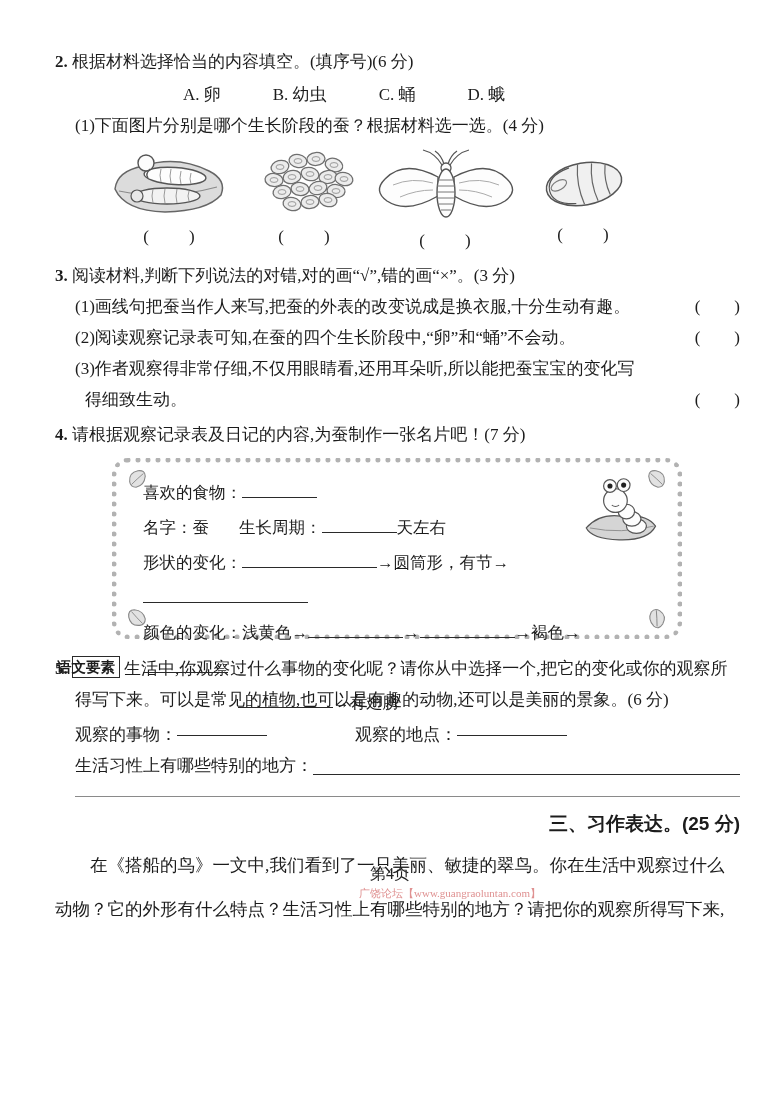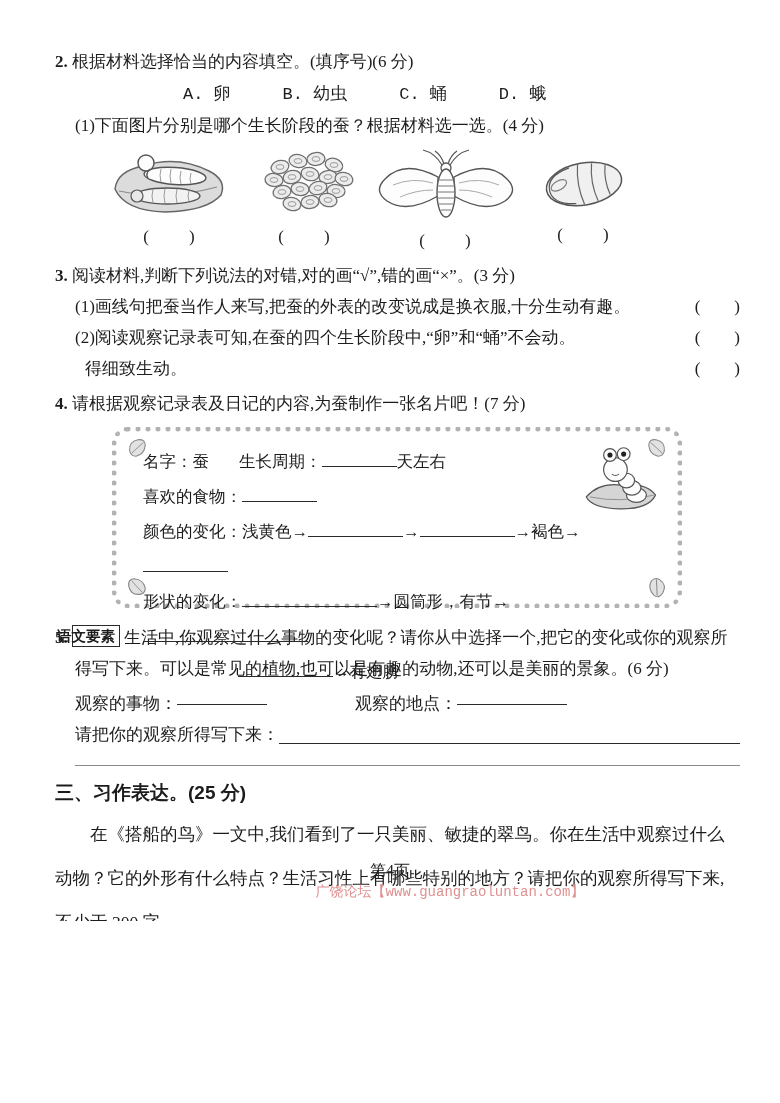--- a/index.html
+++ b/index.html
@@ -9,21 +9,21 @@
   #content { padding:46px 40px 0 55px; font-size:17px; line-height:31px; }
 
   .qnum { font-weight:bold; }
   .hang { margin-left:20px; text-indent:-20px; }
   .sub { margin-left:20px; }
 
   .blank { display:inline-block; border-bottom:1px solid #2a2a2a; height:17px; vertical-align:baseline; }
   .w70{width:70px}.w75{width:75px}.w85{width:85px}.w90{width:90px}.w95{width:95px}.w110{width:110px}.w135{width:135px}.w165{width:165px}
 
   
-  .options-row { display:flex; gap:52px; margin:2px 0 0 128px;font-family:Liberation Mono, monospace; }
+  .options-row { display:flex; gap:52px; margin:2px 0 0 128px; }
 
   
   .images-row { display:flex; margin:6px 0 2px 45px; gap:4px; }
   .img-col { display:flex; flex-direction:column; align-items:center; }
   .img-col .paren { margin-top:2px; letter-spacing:2px; }
   .c1{width:140px}.c2{width:122px}.c3{width:152px}.c4{width:116px}
 
   
   .judge-item { display:flex; margin-left:20px; }
   .judge-text { flex:1; }
@@ -45,27 +45,27 @@
            padding:0 4px; font-weight:bold; font-size:14.5px; line-height:20px;
            vertical-align:2px; margin-right:4px; }
   .fields-row { display:flex; margin-left:20px; }
   .field2 { margin-left:88px; }
   .field3-row { display:flex; margin-left:20px; }
   .grow-blank { flex:1; border-bottom:1px solid #2a2a2a; height:17px; align-self:flex-end; margin-bottom:6px; }
 
   .divider { border:none; border-top:1.5px solid #8a8a8a; margin:15px 0 0 20px; }
 
   .sec3-title { font-family:"Liberation Sans","DejaVu Sans",sans-serif; font-weight:bold;
-                font-size:19px; margin-top:12px; line-height:30px; }
+                font-size:19px; margin-top:12px; line-height:30px;text-align:right; }
   .sec3-para { margin-top:4px; font-size:17.5px; line-height:44px; text-indent:2em; }
   .sec3-note { margin-top:4px; font-size:13px; }
 
   .footer { position:absolute; left:0; bottom:20px; width:100%; text-align:center; }
   .footer .pageno { font-size:16px; color:#222; }
-  .footer .watermark { font-family:Liberation Mono, monospace; font-size:14px;
+  .footer .watermark { font-family:Liberation Serif, serif; font-size:11px;
                        color:#df9191; margin-top:1px; padding-left:120px; }
 
   svg { display:block; }
   .mt4{margin-top:4px}.mt14{margin-top:14px}
 </style>
 </head>
 <body>
 
 <div id="page">
   <div id="content">
@@ -169,20 +169,21 @@
       <div class="hang"><span class="qnum">3.</span> <span>阅读材料,判断下列说法的对错,对的画“√”,错的画“×”。(3 分)</span></div>
       <div class="judge-item">
         <span class="judge-text">(1)画线句把蚕当作人来写,把蚕的外表的改变说成是换衣服,十分生动有趣。</span>
         <span class="judge-paren">(　　)</span>
       </div>
       <div class="judge-item">
         <span class="judge-text">(2)阅读观察记录表可知,在蚕的四个生长阶段中,“卵”和“蛹”不会动。</span>
         <span class="judge-paren">(　　)</span>
       </div>
       <div class="sub">
+        <div>(3)作者观察得非常仔细,不仅用眼睛看,还用耳朵听,所以能把蚕宝宝的变化写</div>
         <div class="judge-item" style="margin-left:10px">
           <span class="judge-text">得细致生动。</span>
           <span class="judge-paren">(　　)</span>
         </div>
       </div>
     </div>
 
     <div class="mt4">
       <div class="hang"><span class="qnum">4.</span> <span>请根据观察记录表及日记的内容,为蚕制作一张名片吧！(7 分)</span></div>
 
@@ -213,38 +214,38 @@
             <ellipse cx="52" cy="42" rx="9" ry="8"></ellipse>
             <circle cx="40" cy="30" r="13"></circle>
             <circle cx="34" cy="14" r="7"></circle>
             <circle cx="49" cy="13" r="7"></circle>
           </g>
           <circle cx="34" cy="14" r="2.8" fill="#222"></circle>
           <circle cx="49" cy="13" r="2.8" fill="#222"></circle>
           <path d="M36,35 q4,3 8,0" stroke="#555" stroke-width="1.2" fill="none"></path>
         </svg>
 
+        <div><span>喜欢的食物：</span><span class="blank w75"></span></div>
         <div><span>名字：蚕</span><span class="gap30"></span><span>生长周期：</span><span class="blank w75"></span><span>天左右</span></div>
-        <div><span>喜欢的食物：</span><span class="blank w75"></span></div>
+        <div><span>形状的变化：</span><span class="blank w135"></span><span>→圆筒形，有节→</span><span class="blank w165"></span></div>
         <div><span>颜色的变化：</span><span>浅黄色→</span><span class="blank w95"></span><span>→</span><span class="blank w95"></span><span>→褐色→</span><span class="blank w85"></span></div>
-        <div><span>形状的变化：</span><span class="blank w135"></span><span>→圆筒形，有节→</span><span class="blank w165"></span></div>
         <div class="card-line5"><span class="blank w95"></span><span>→有翅膀</span></div>
       </div>
     </div>
 
     <div class="mt14">
       <div class="hang"><span class="qnum">5.</span> <span class="badge">语文要素</span><span>生活中,你观察过什么事物的变化呢？请你从中选择一个,把它的变化或你的观察所得写下来。可以是常见的植物,也可以是有趣的动物,还可以是美丽的景象。(6 分)</span></div>
       <div class="fields-row mt4">
         <span>观察的事物：</span>
           <span class="blank w90"></span>
         <span class="field2">观察的地点：</span>
           <span class="blank w110"></span>
       </div>
       <div class="field3-row">
-        <span>请把你的观察所得写下来：</span>
+        <span>生活习性上有哪些特别的地方：</span>
           <span class="grow-blank"></span>
       </div>
     </div>
 
     <hr class="divider">
 
     <div>
       <div class="sec3-title">三、习作表达。(25 分)</div>
       <div class="sec3-para">在《搭船的鸟》一文中,我们看到了一只美丽、敏捷的翠鸟。你在生活中观察过什么动物？它的外形有什么特点？生活习性上有哪些特别的地方？请把你的观察所得写下来,不少于 300 字。</div>
       <div class="sec3-note">(请各位同学自附作文纸)</div>

